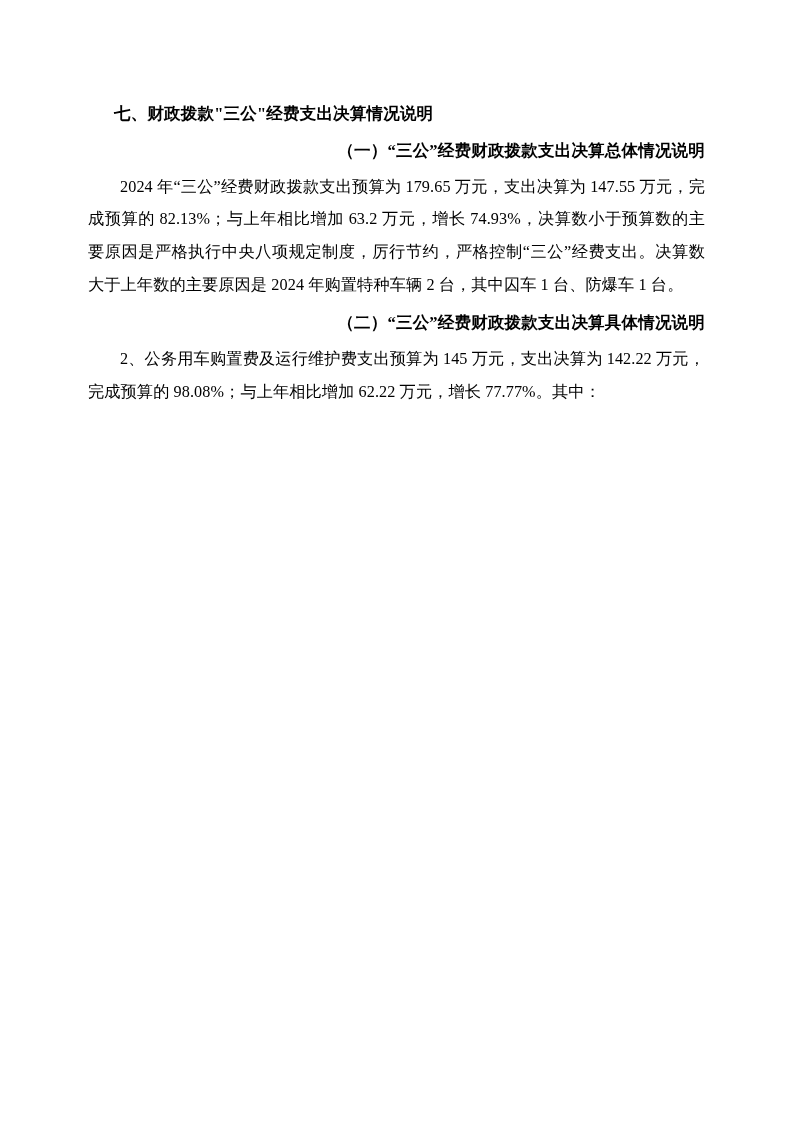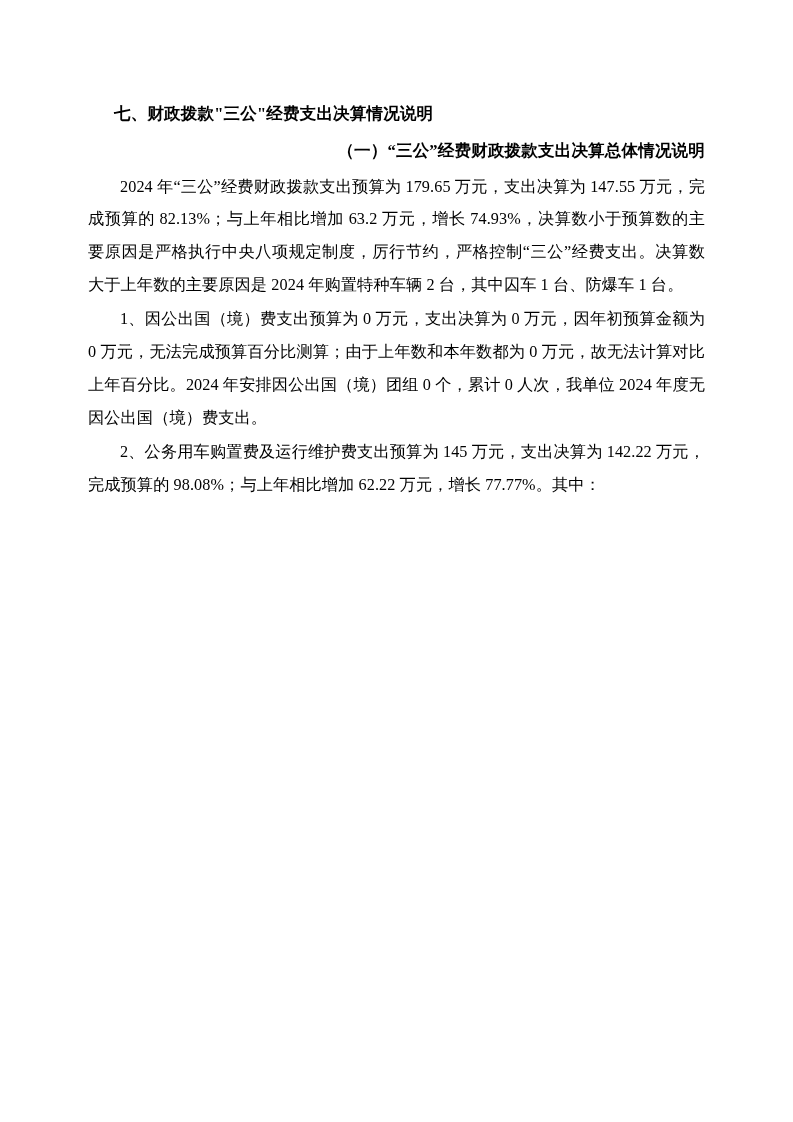--- a/index.html
+++ b/index.html
@@ -63,21 +63,21 @@
 
 <div class="page">
   <div class="doc-body">
 
     <h2 class="heading-1">七、财政拨款"三公"经费支出决算情况说明</h2>
 
     <h3 class="heading-2">（一）“三公”经费财政拨款支出决算总体情况说明</h3>
 
     <p class="para">2024 年“三公”经费财政拨款支出预算为 179.65 万元，支出决算为 147.55 万元，完成预算的 82.13%；与上年相比增加 63.2 万元，增长 74.93%，决算数小于预算数的主要原因是严格执行中央八项规定制度，厉行节约，严格控制“三公”经费支出。决算数大于上年数的主要原因是 2024 年购置特种车辆 2 台，其中囚车 1 台、防爆车 1 台。</p>
 
+    <h3 class="heading-2">（二）“三公”经费财政拨款支出决算具体情况说明</h3>
 
-    <p class="para">1、因公出国（境）费支出预算为 0 万元，支出决算为 0 万元，因年初预算金额为 0 万元，无法完成预算百分比测算；由于上年数和本年数都为 0 万元，故无法计算对比上年百分比。2024 年安排因公出国（境）团组 0 个，累计 0 人次，我单位 2024 年度无因公出国（境）费支出。</p>
 
     <p class="para">2、公务用车购置费及运行维护费支出预算为 145 万元，支出决算为 142.22 万元，完成预算的 98.08%；与上年相比增加 62.22 万元，增长 77.77%。其中：</p>
 
 
 
   </div>
 </div>
 
 </body></html>

